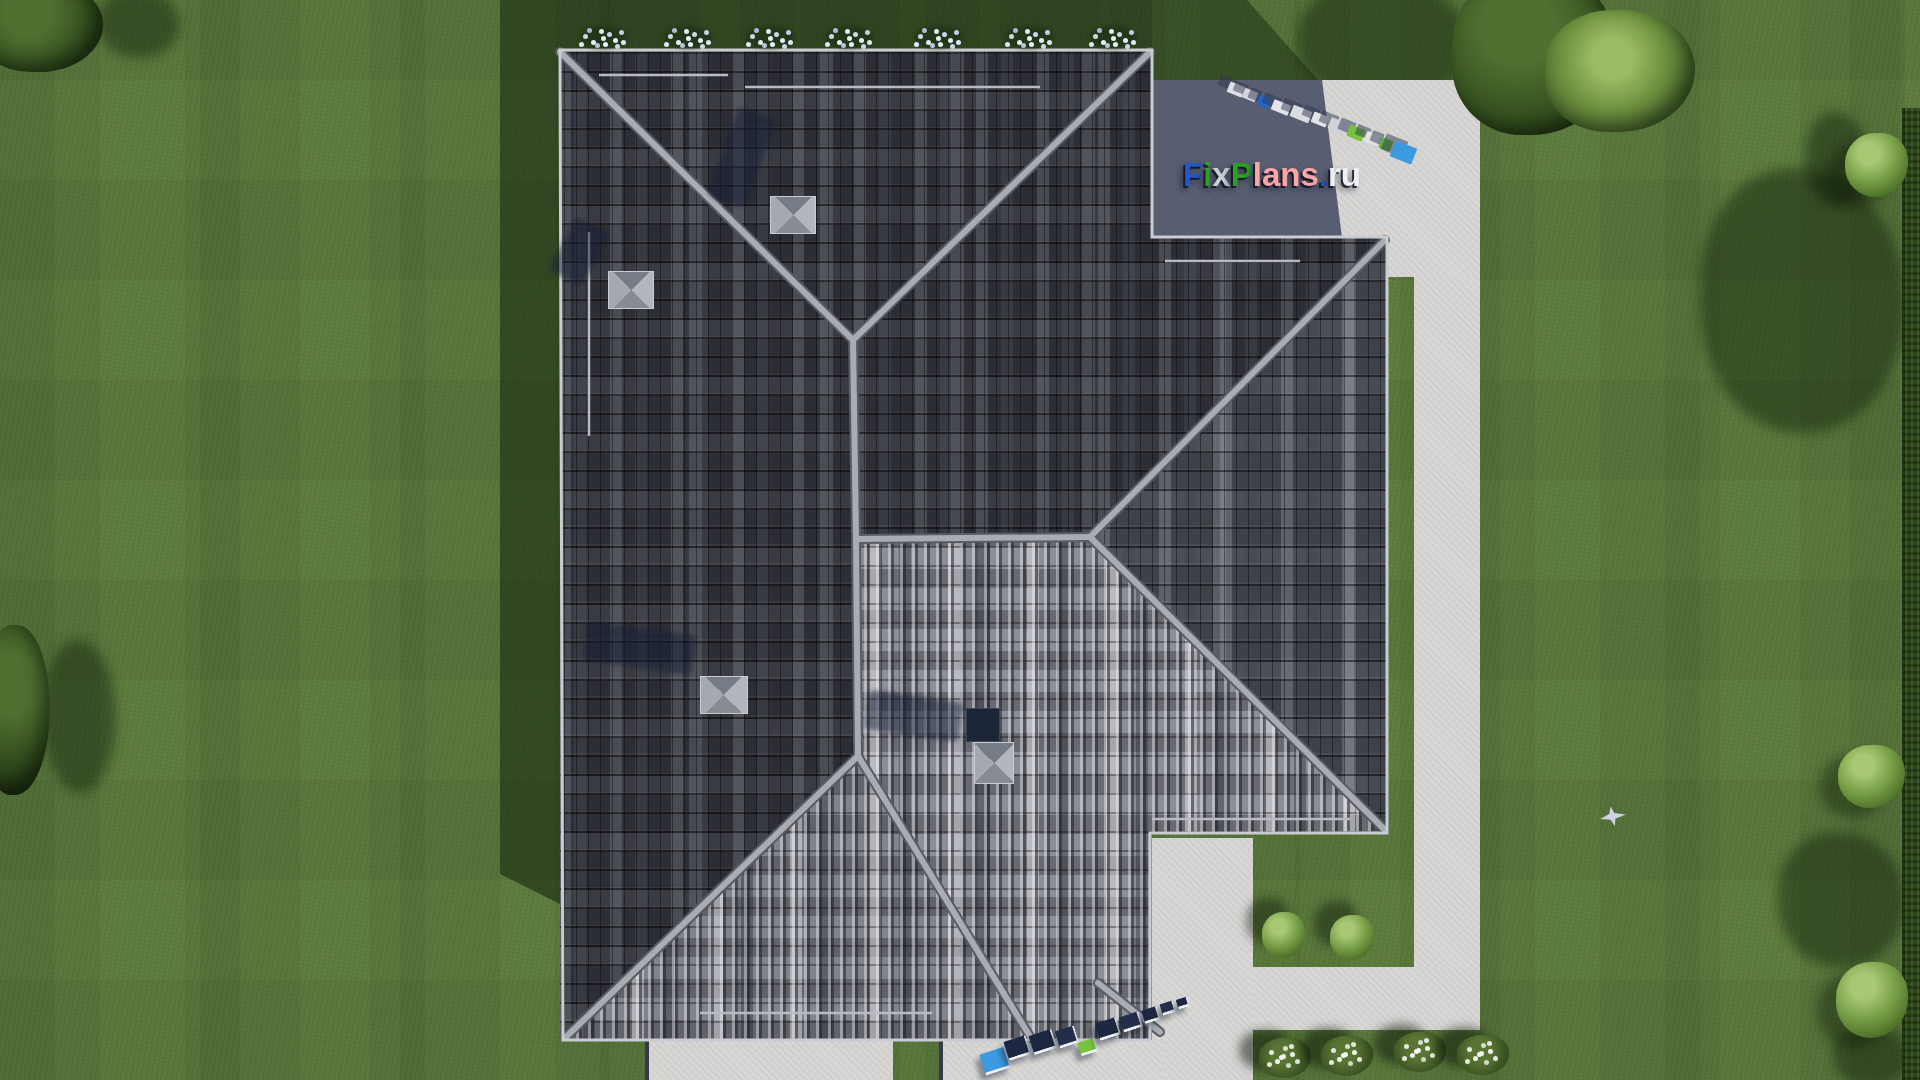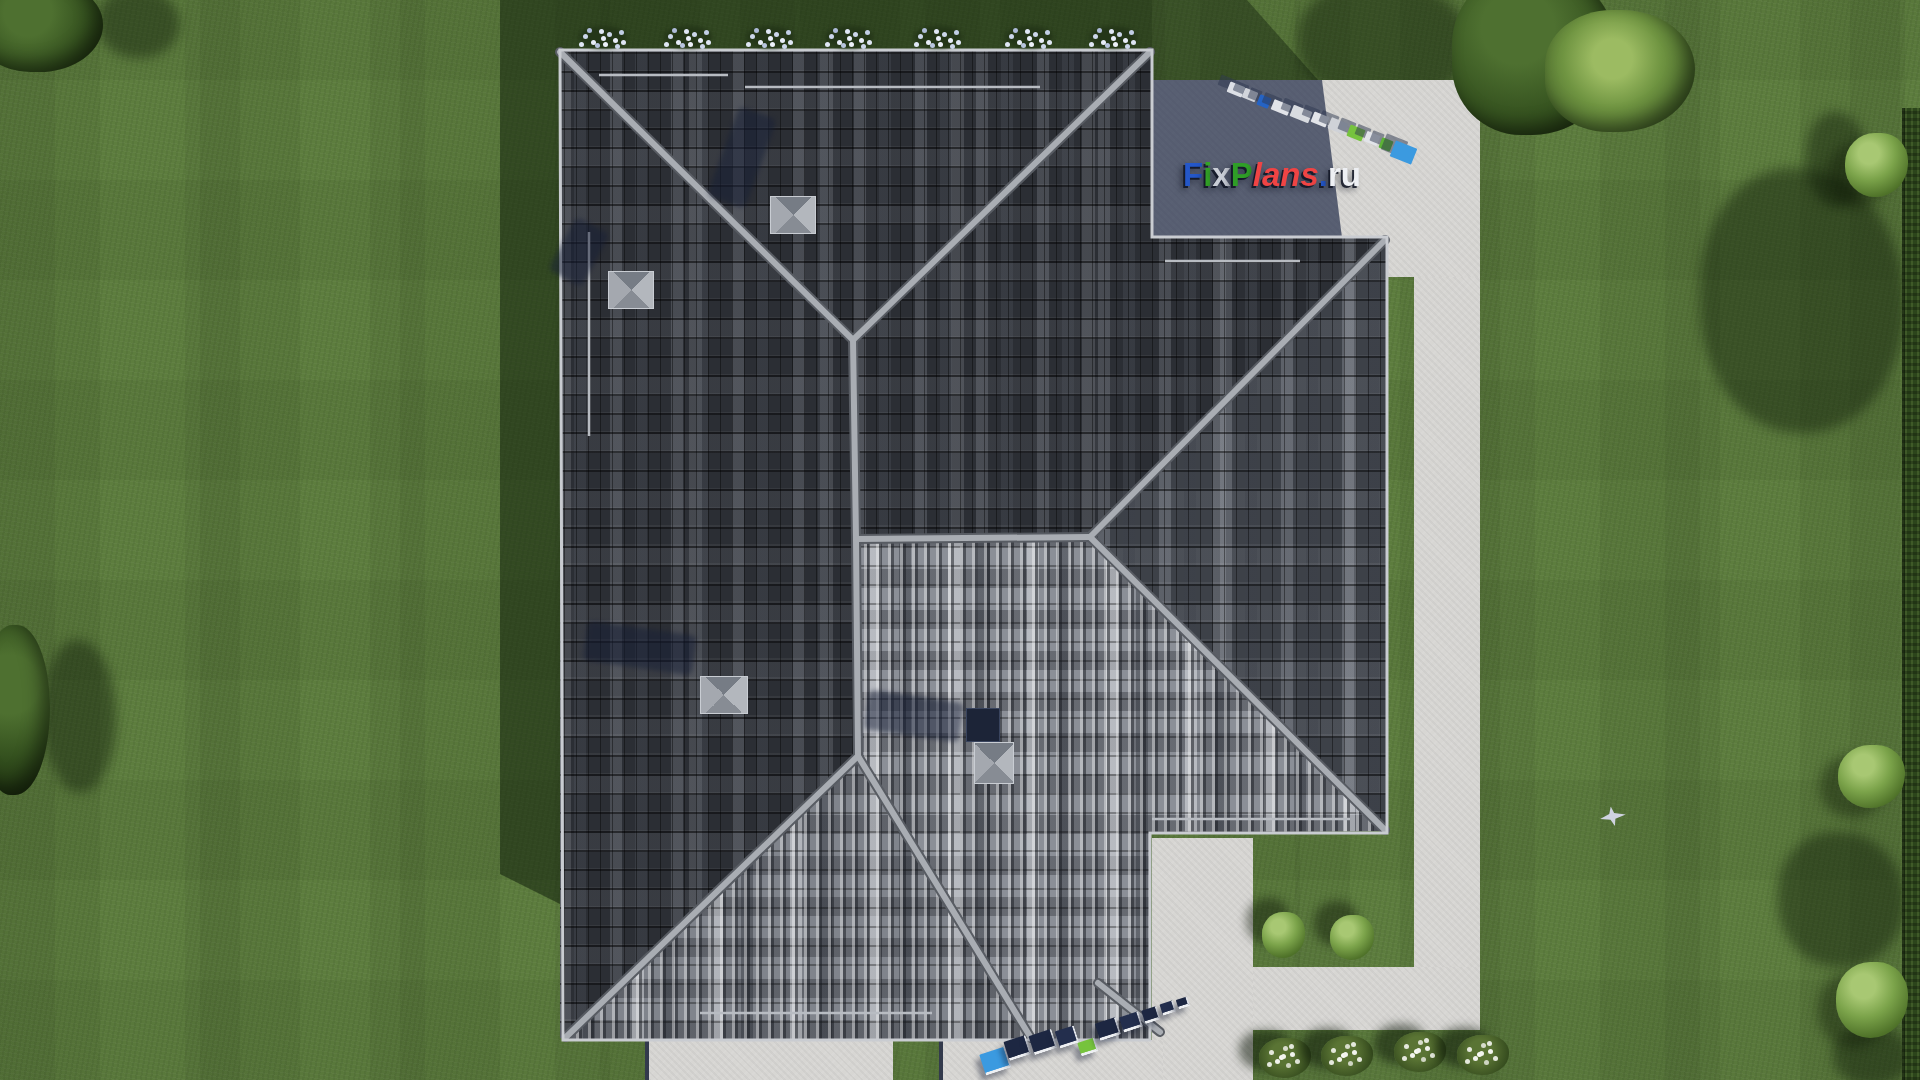--- a/index.html
+++ b/index.html
@@ -242,20 +242,20 @@
       <div class="lb" style="left: 1057px; top: 1028px; width: 20px; height: 18px; background: rgb(35, 46, 77); transform: rotate(-18deg); border-bottom: 3px solid rgb(238, 240, 243); border-right: 2px solid rgb(223, 226, 232); box-shadow: rgba(20, 28, 50, 0.4) -6px 4px 5px;"></div>
       <div class="lb" style="left: 1079px; top: 1040px; width: 18px; height: 14px; background: rgb(118, 195, 61); transform: rotate(-18deg); border-bottom: 3px solid rgb(238, 240, 243); border-right: 2px solid rgb(223, 226, 232); box-shadow: rgba(20, 28, 50, 0.4) -6px 4px 5px;"></div>
       <div class="lb" style="left: 1097px; top: 1020px; width: 22px; height: 18px; background: rgb(29, 39, 66); transform: rotate(-18deg); border-bottom: 3px solid rgb(238, 240, 243); border-right: 2px solid rgb(223, 226, 232); box-shadow: rgba(20, 28, 50, 0.4) -6px 4px 5px;"></div>
       <div class="lb" style="left: 1121px; top: 1014px; width: 20px; height: 16px; background: rgb(35, 46, 77); transform: rotate(-18deg); border-bottom: 3px solid rgb(238, 240, 243); border-right: 2px solid rgb(223, 226, 232); box-shadow: rgba(20, 28, 50, 0.4) -6px 4px 5px;"></div>
       <div class="lb" style="left: 1143px; top: 1008px; width: 16px; height: 14px; background: rgb(29, 39, 66); transform: rotate(-18deg); border-bottom: 3px solid rgb(238, 240, 243); border-right: 2px solid rgb(223, 226, 232); box-shadow: rgba(20, 28, 50, 0.4) -6px 4px 5px;"></div>
       <div class="lb" style="left: 1161px; top: 1002px; width: 14px; height: 12px; background: rgb(35, 46, 77); transform: rotate(-18deg); border-bottom: 3px solid rgb(238, 240, 243); border-right: 2px solid rgb(223, 226, 232); box-shadow: rgba(20, 28, 50, 0.4) -6px 4px 5px;"></div>
       <div class="lb" style="left: 1177px; top: 998px; width: 12px; height: 10px; background: rgb(29, 39, 66); transform: rotate(-18deg); border-bottom: 3px solid rgb(238, 240, 243); border-right: 2px solid rgb(223, 226, 232); box-shadow: rgba(20, 28, 50, 0.4) -6px 4px 5px;"></div>
     </div>
 
   <div class="wm">
-    <span style="color: rgb(36, 87, 201);">F</span><span style="color: rgb(51, 163, 39);">i</span><span style="color: rgb(201, 205, 214);">x</span><span style="color: rgb(47, 158, 39);">P</span><span style="color: #ef4444; font-style: italic;">lans</span><span style="color: rgb(36, 87, 201);">.</span><span style="color: rgb(238, 240, 244);">ru</span>
+    <span style="color: rgb(36, 87, 201);">F</span><span style="color: rgb(51, 163, 39);">i</span><span style="color: rgb(201, 205, 214);">x</span><span style="color: rgb(47, 158, 39);">P</span><span style="color: #fca5a5;">lans</span><span style="color: rgb(36, 87, 201);">.</span><span style="color: rgb(238, 240, 244);">ru</span>
   </div>
 
   <svg class="bird" width="28" height="22" viewBox="0 0 28 22">
     <polygon points="0,10 10,7 13,0 15,7 26,11 15,13 13,20 10,13" fill="#d6d8ea" opacity="0.95"></polygon>
   </svg>
 
 </div>
 
 </body></html>

